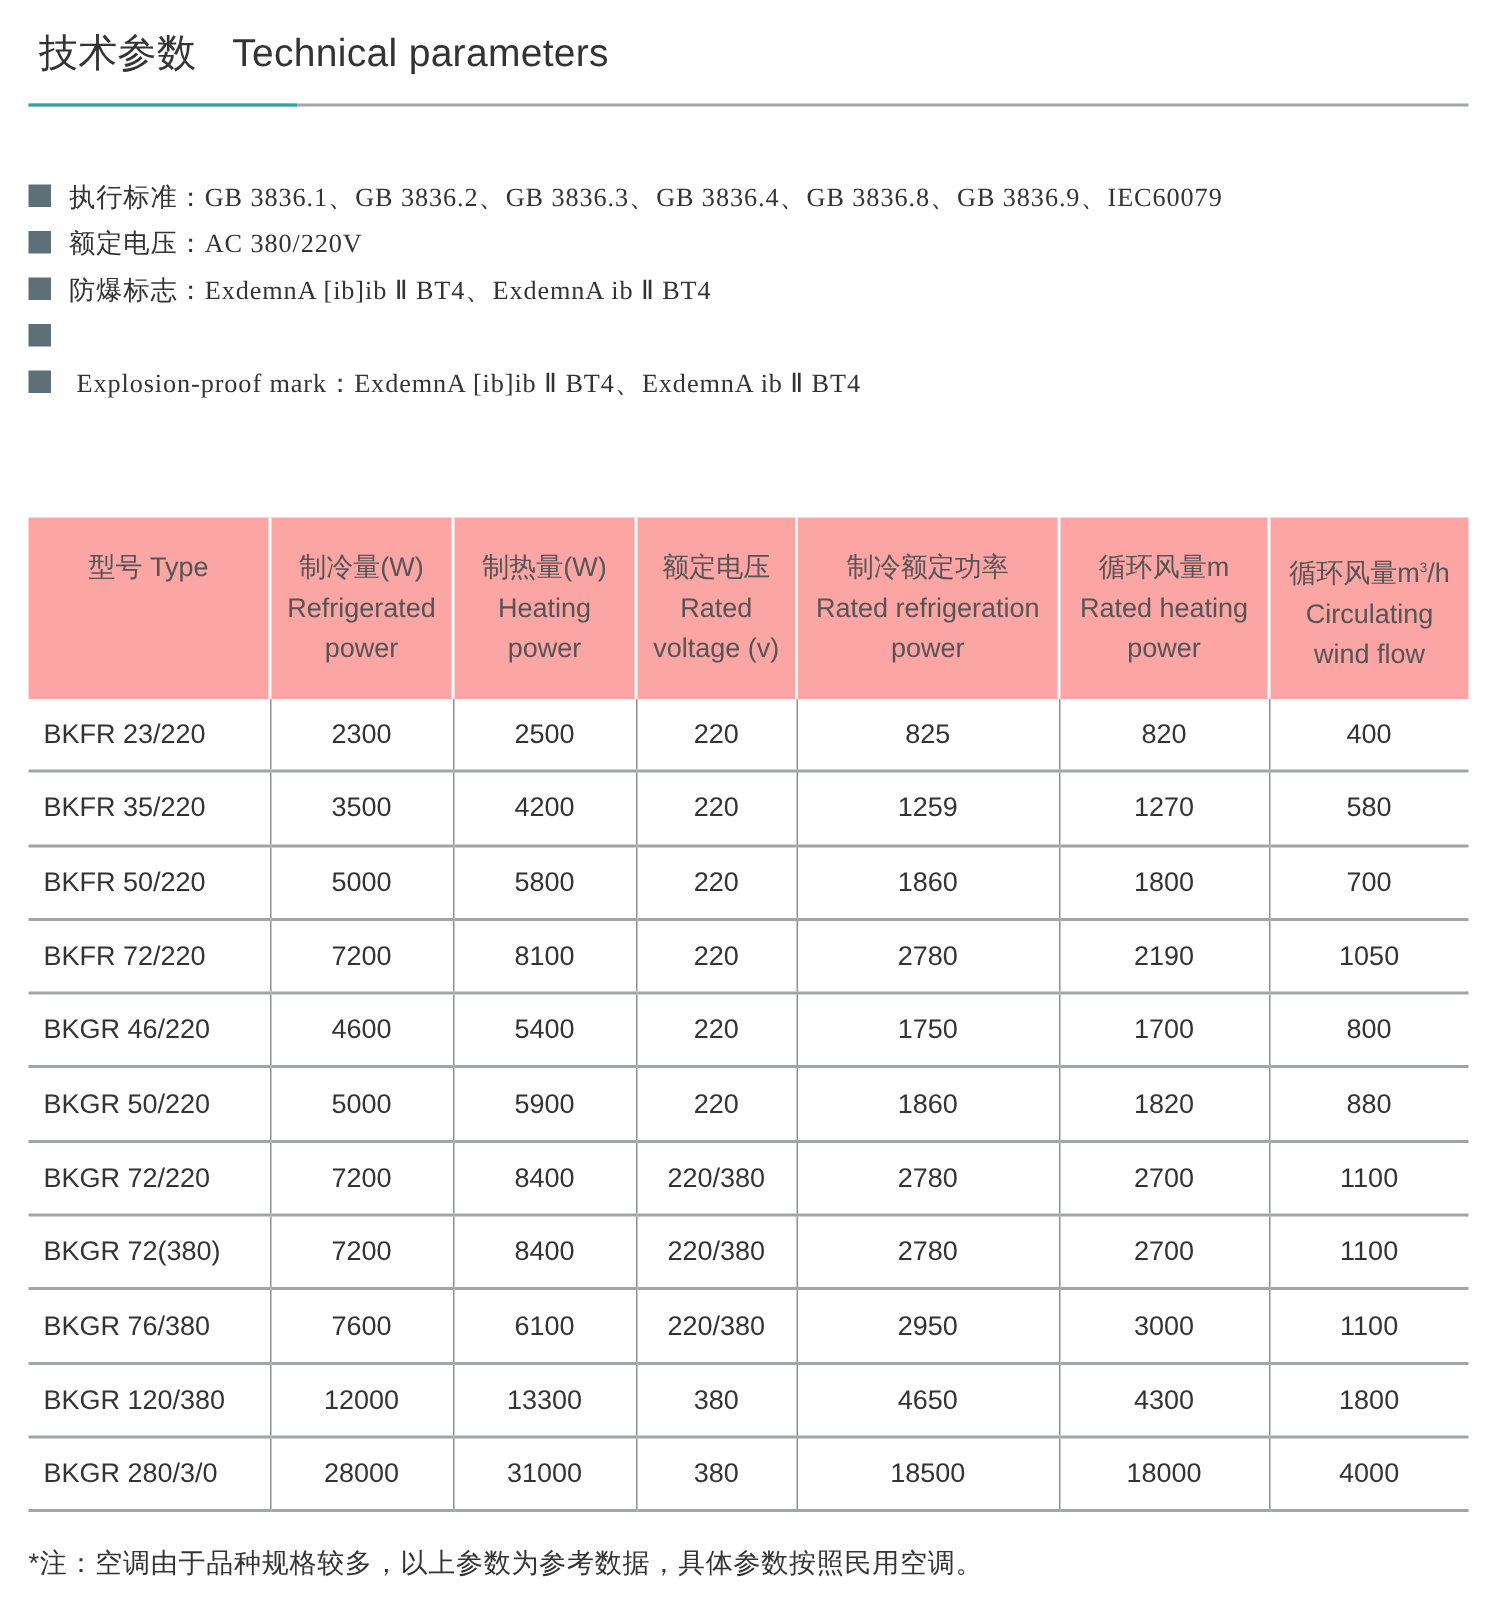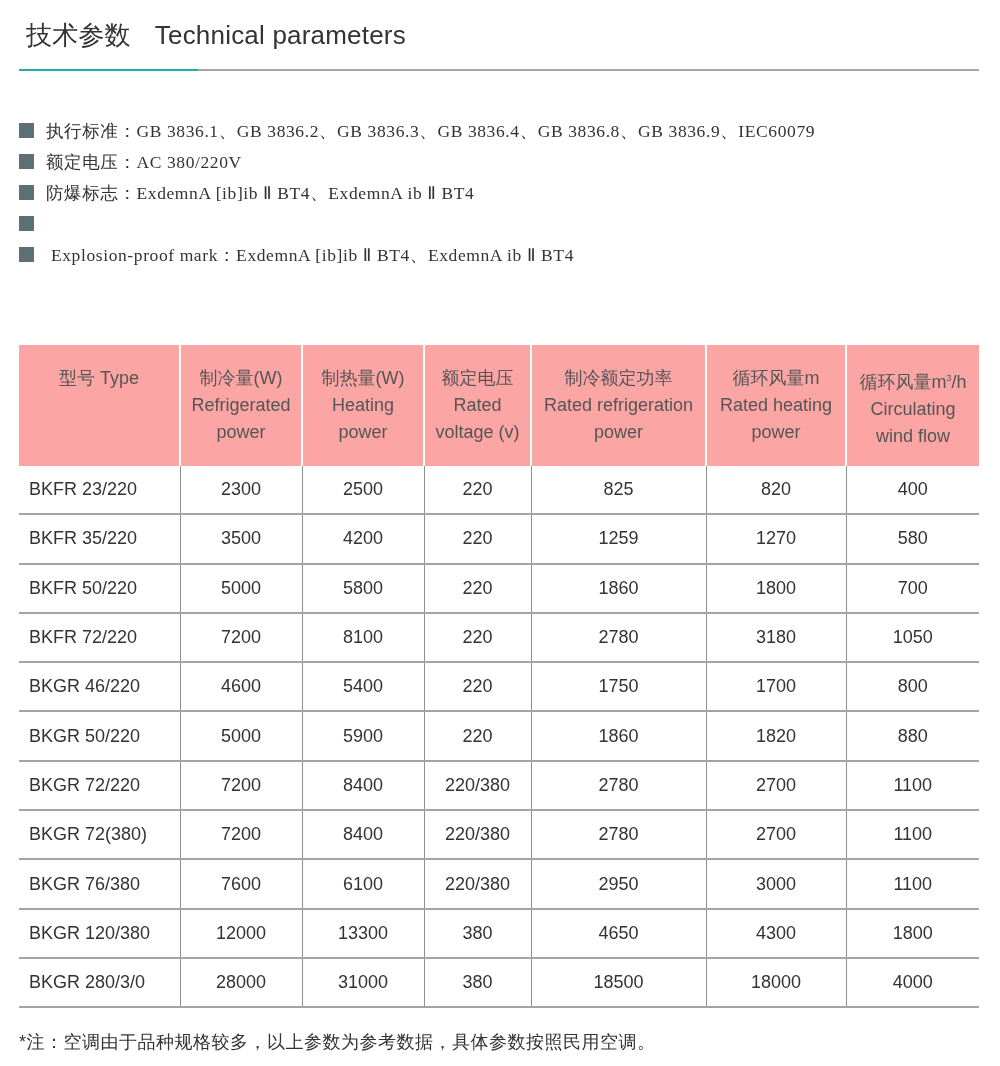--- a/index.html
+++ b/index.html
@@ -117,21 +117,21 @@
         <td>1860</td>
         <td>1800</td>
         <td>700</td>
       </tr>
       <tr>
         <td>BKFR 72/220</td>
         <td>7200</td>
         <td>8100</td>
         <td>220</td>
         <td>2780</td>
-        <td>3180</td>
+        <td>2190</td>
         <td>1050</td>
       </tr>
       <tr>
         <td>BKGR 46/220</td>
         <td>4600</td>
         <td>5400</td>
         <td>220</td>
         <td>1750</td>
         <td>1700</td>
         <td>800</td>

